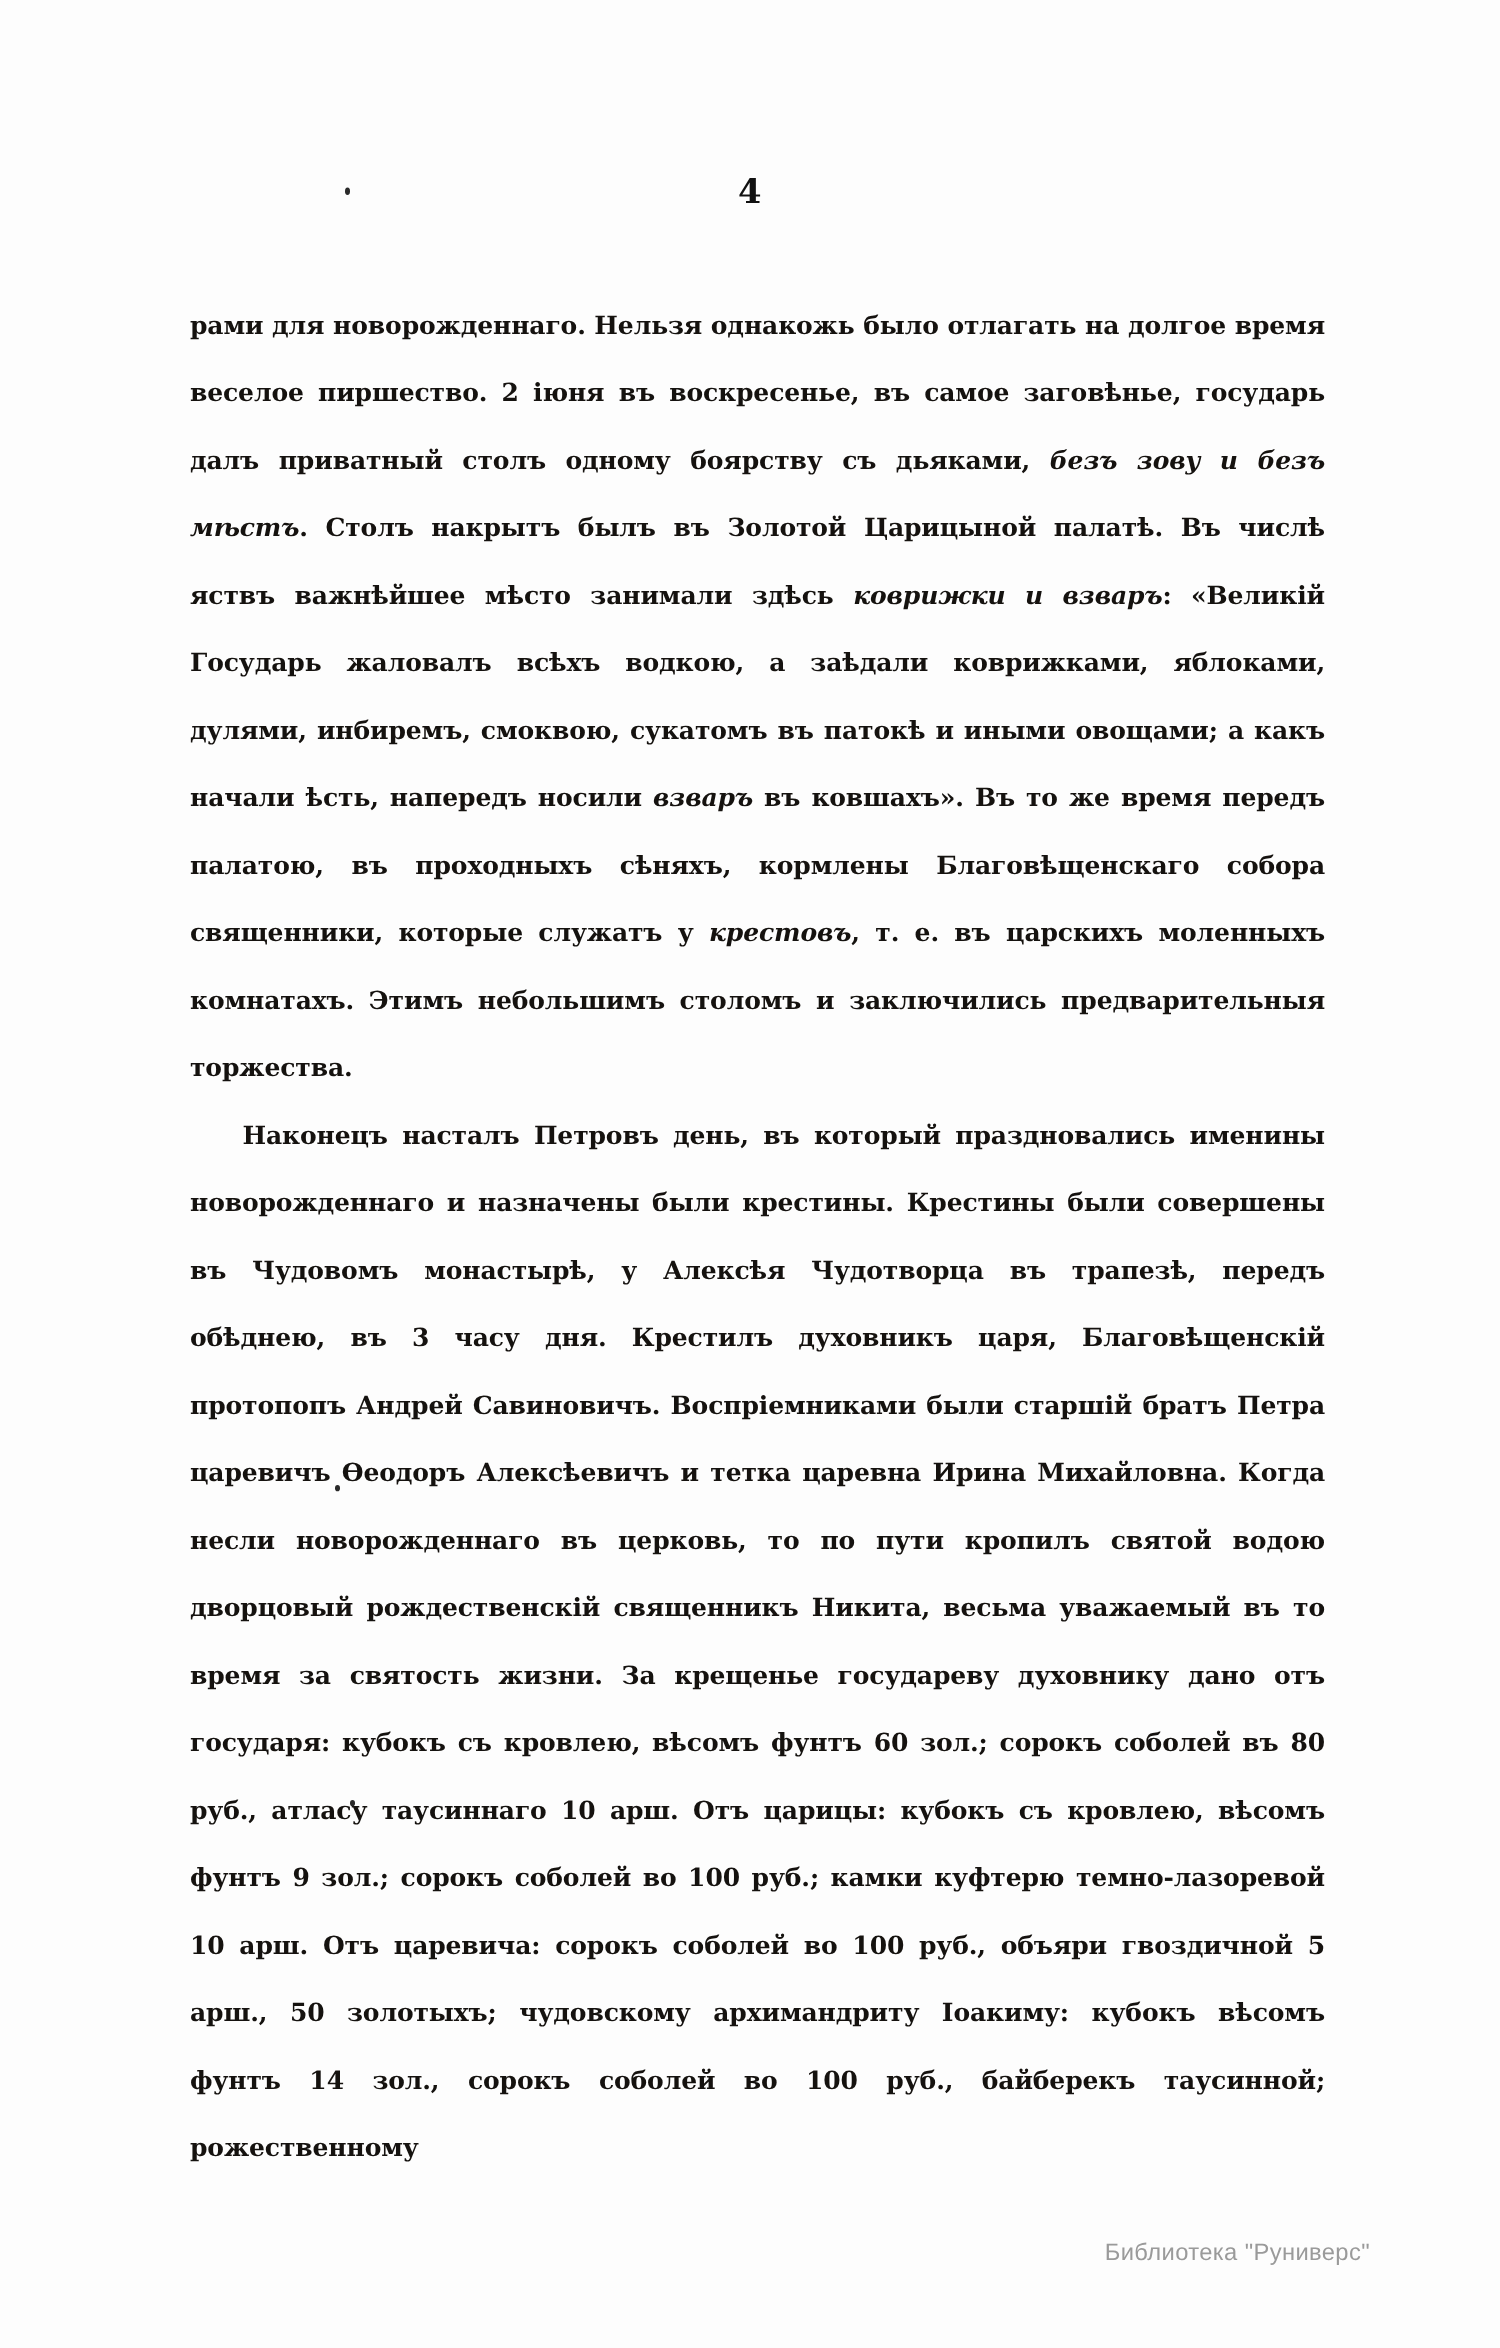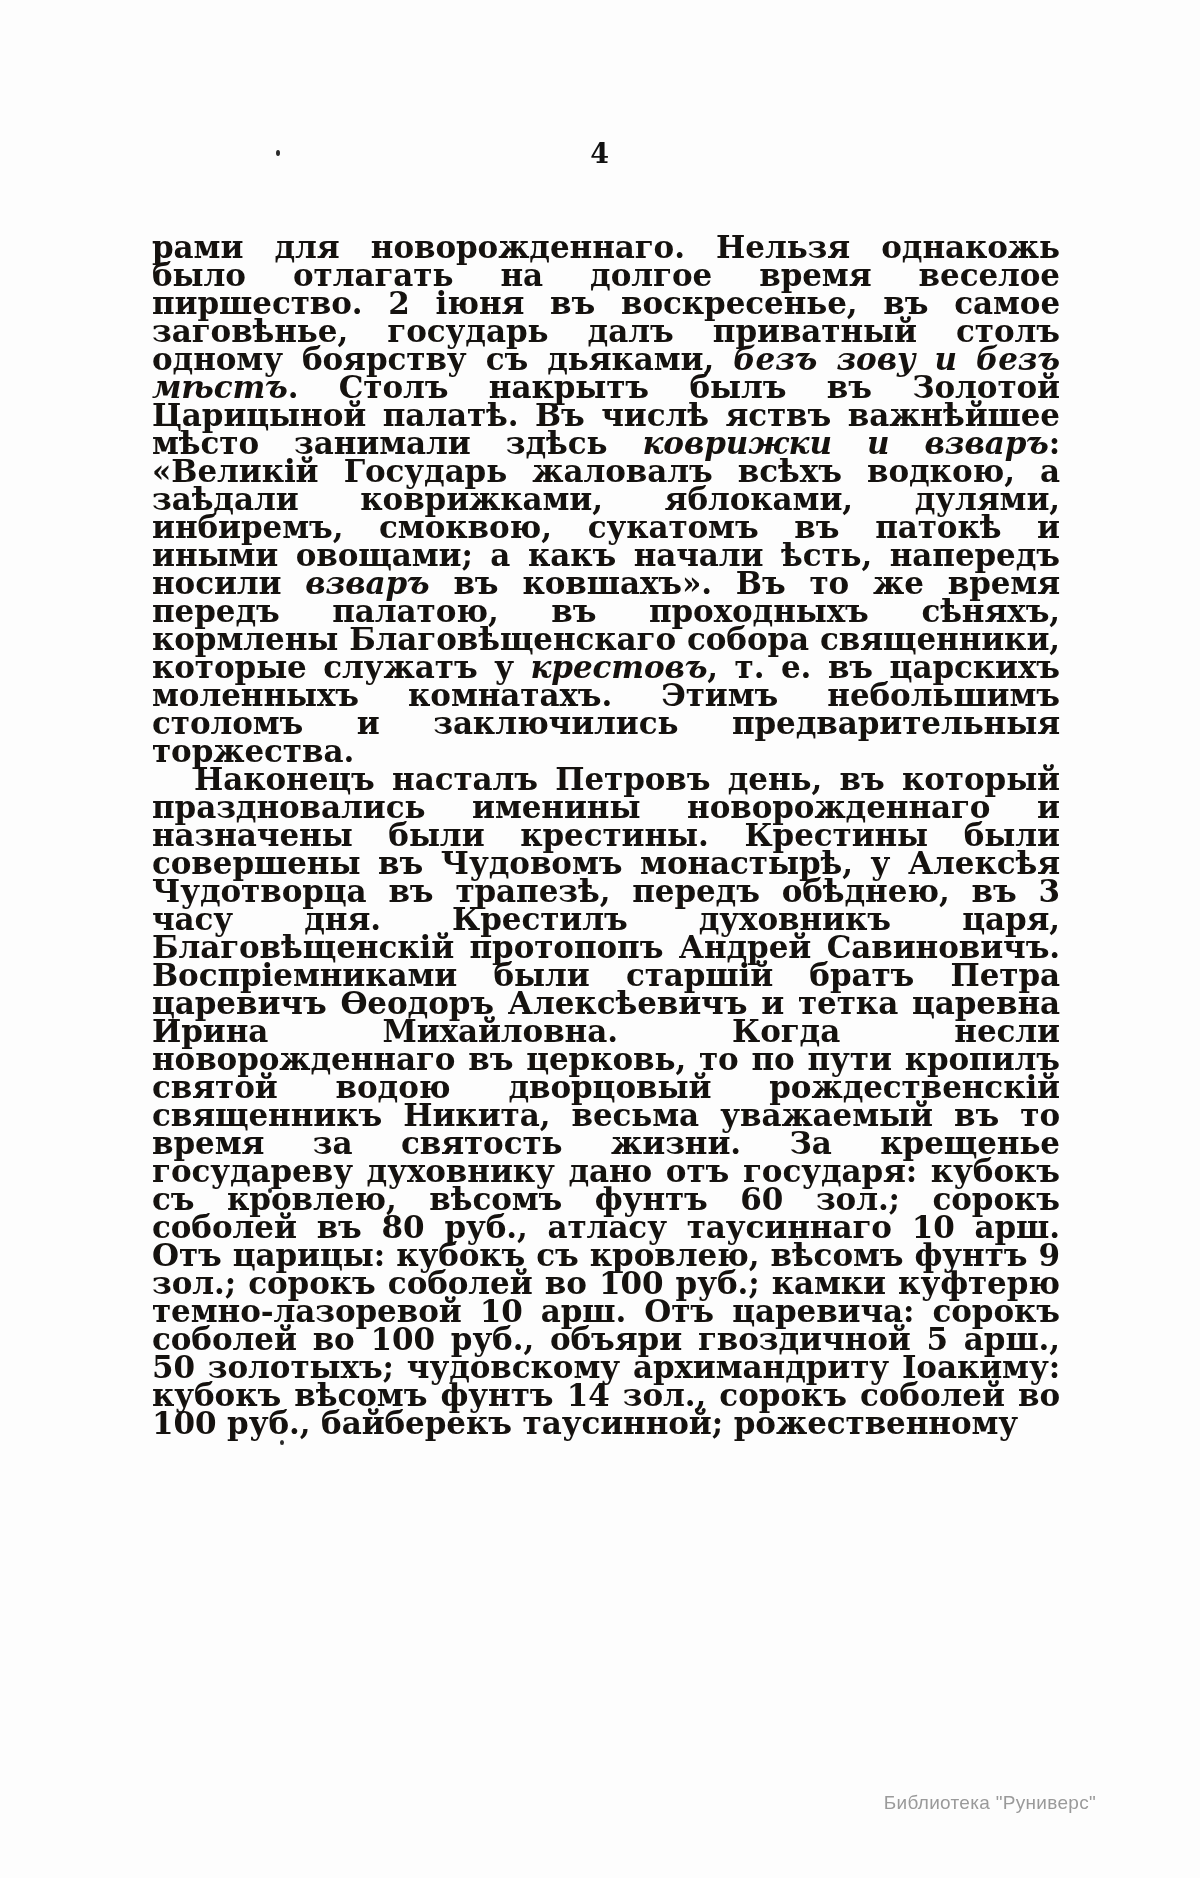--- a/index.html
+++ b/index.html
@@ -43,22 +43,22 @@
   .speck-3 { left: 280px; top: 1440px; width: 4px; height: 5px; }
 
   .text-body {
     position: absolute;
     left: 152px;
     top: 233px;
     width: 908px;
   }
   .para {
     margin: 0;
-    font-size: 31px;
-    line-height: 28px;
+    font-size: 20px;
+    line-height: 54px;
     text-align: justify;
     text-justify: inter-word;
     font-weight: bold;
     font-family: "DejaVu Serif", serif;
     letter-spacing: -0.1px;
     color: #15120f;
   }
   .para.indent {
     text-indent: 42px;
   }

